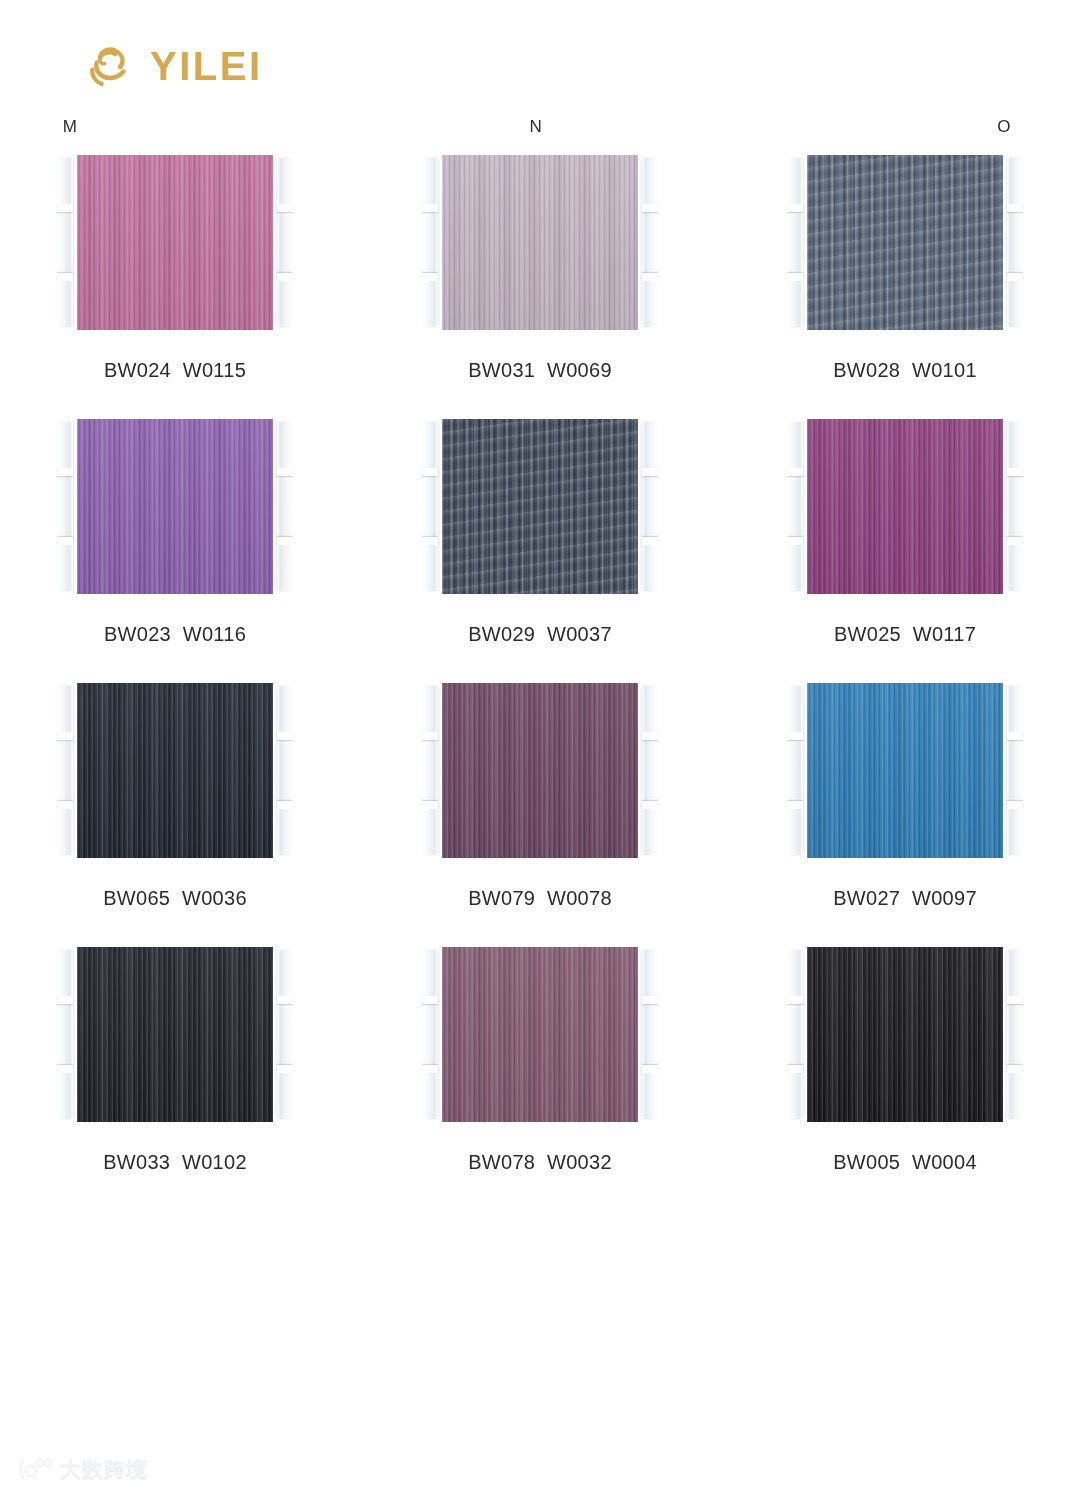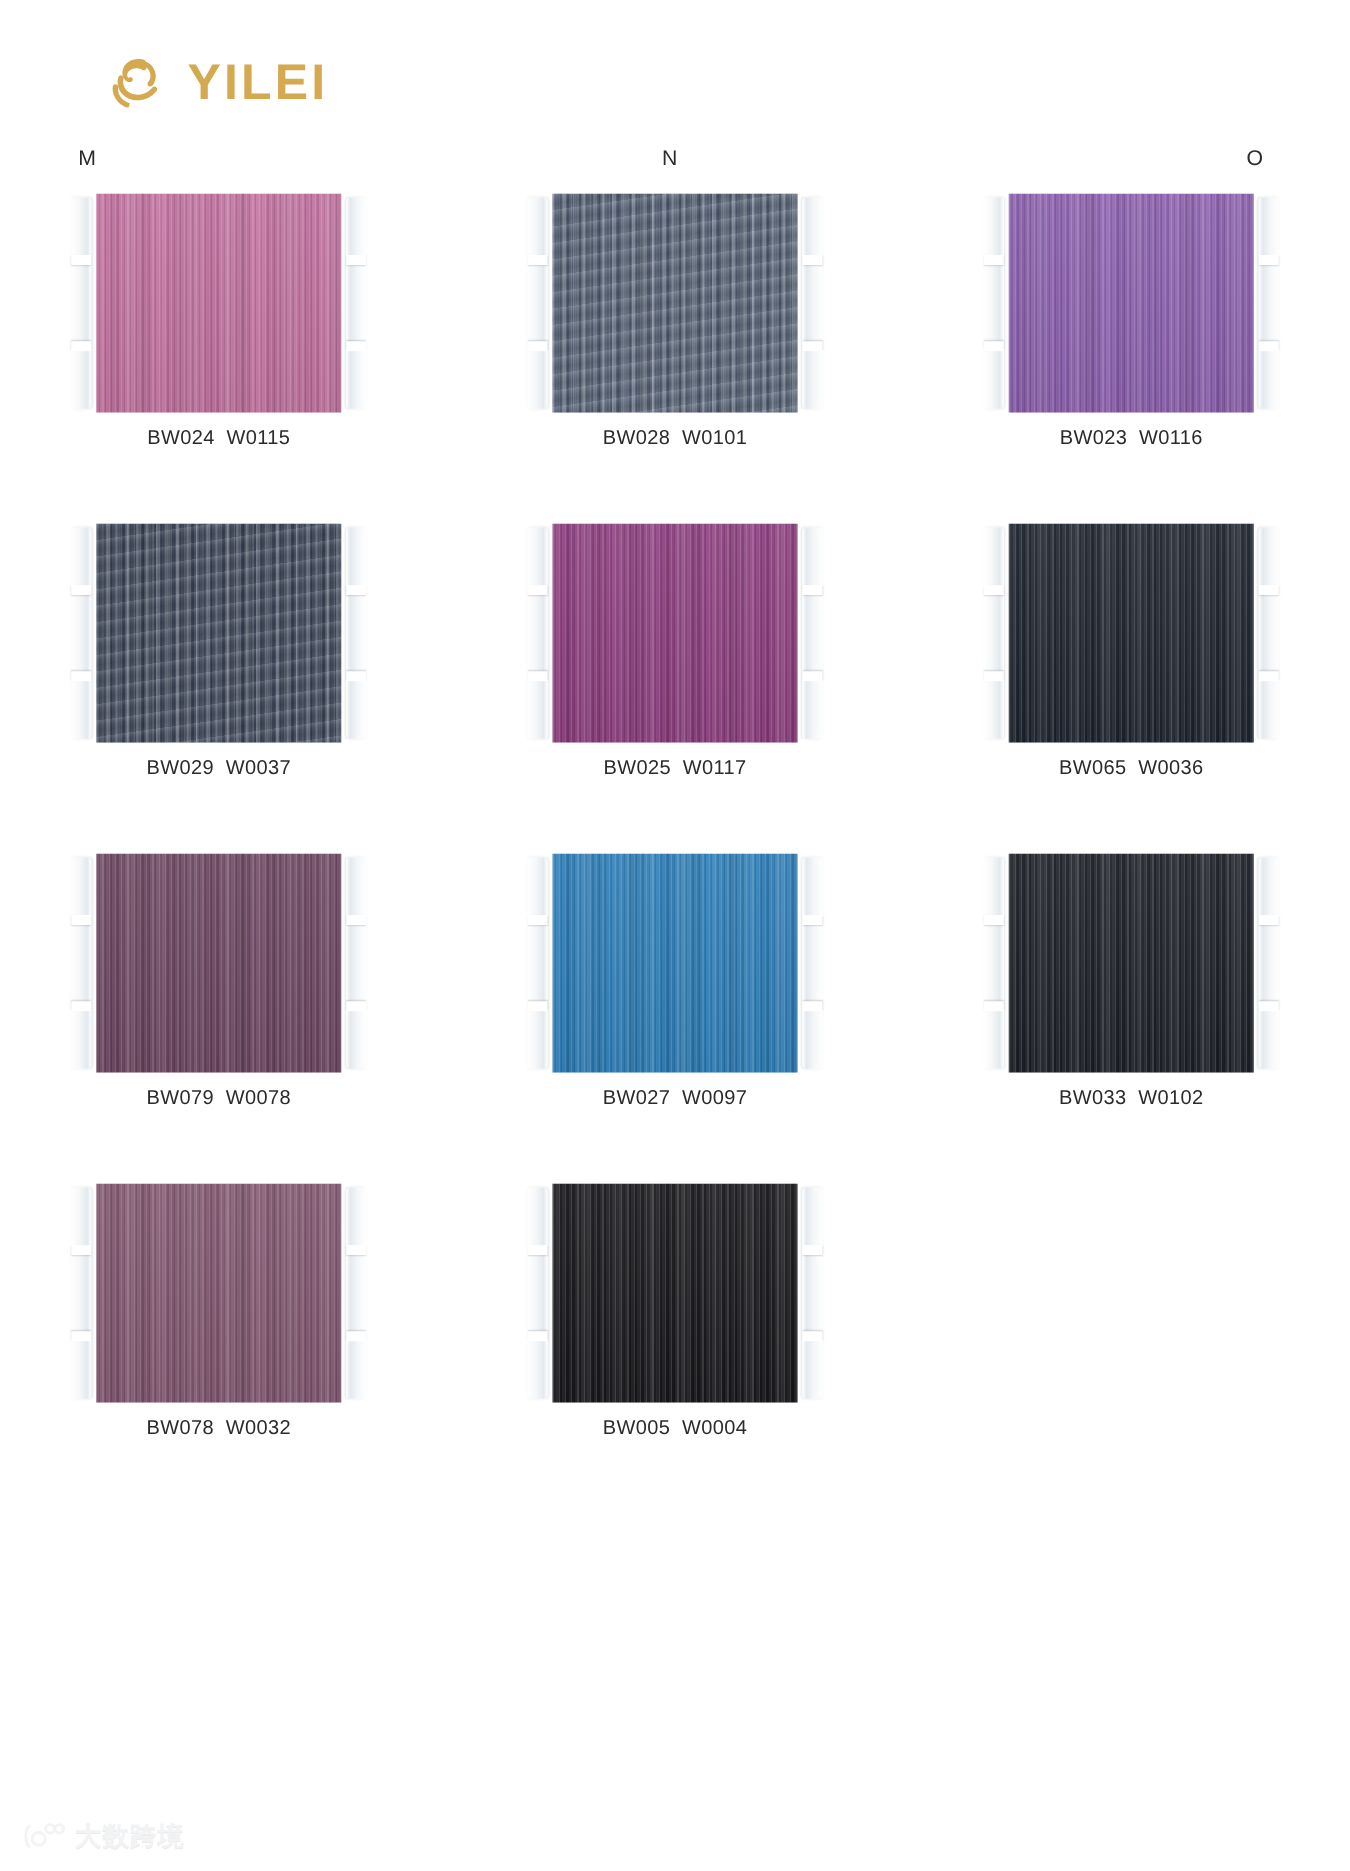--- a/index.html
+++ b/index.html
@@ -139,22 +139,22 @@
       repeating-linear-gradient(
         172deg,
         rgba(255,255,255,.14) 0px,
         rgba(255,255,255,.00) 4px,
         rgba(0,0,0,.10) 8px,
         rgba(255,255,255,.00) 13px
       );
   }
 
   .caption{
-    margin-top:7px;
-    font-size:16px;
+    margin-top:24px;
+    font-size:20px;
     letter-spacing:.3px;
     color:#2b2b2b;
     white-space:pre;
   }
 
   
   .swatch-grid .cell:nth-child(3n+1){transform:translateX(-5px);}
   .swatch-grid .cell:nth-child(3n+3){transform:translateX(5px);}
 
   
@@ -207,20 +207,29 @@
         <div class="tab right"></div>
         <div class="fabric" style="background-color: rgb(192, 112, 158);"></div>
       </div>
       <div class="caption">BW024  W0115</div>
     </div>
     <div class="cell">
       <div class="card">
         <div class="mount"></div>
         <div class="tab left"></div>
         <div class="tab right"></div>
+        <div class="fabric" style="background-color: rgb(195, 180, 196);"></div>
+      </div>
+      <div class="caption">BW031  W0069</div>
+    </div>
+    <div class="cell">
+      <div class="card">
+        <div class="mount"></div>
+        <div class="tab left"></div>
+        <div class="tab right"></div>
         <div class="fabric heather" style="background-color: rgb(89, 101, 121);"></div>
       </div>
       <div class="caption">BW028  W0101</div>
     </div>
     <div class="cell">
       <div class="card">
         <div class="mount"></div>
         <div class="tab left"></div>
         <div class="tab right"></div>
         <div class="fabric" style="background-color: rgb(138, 95, 173);"></div>

